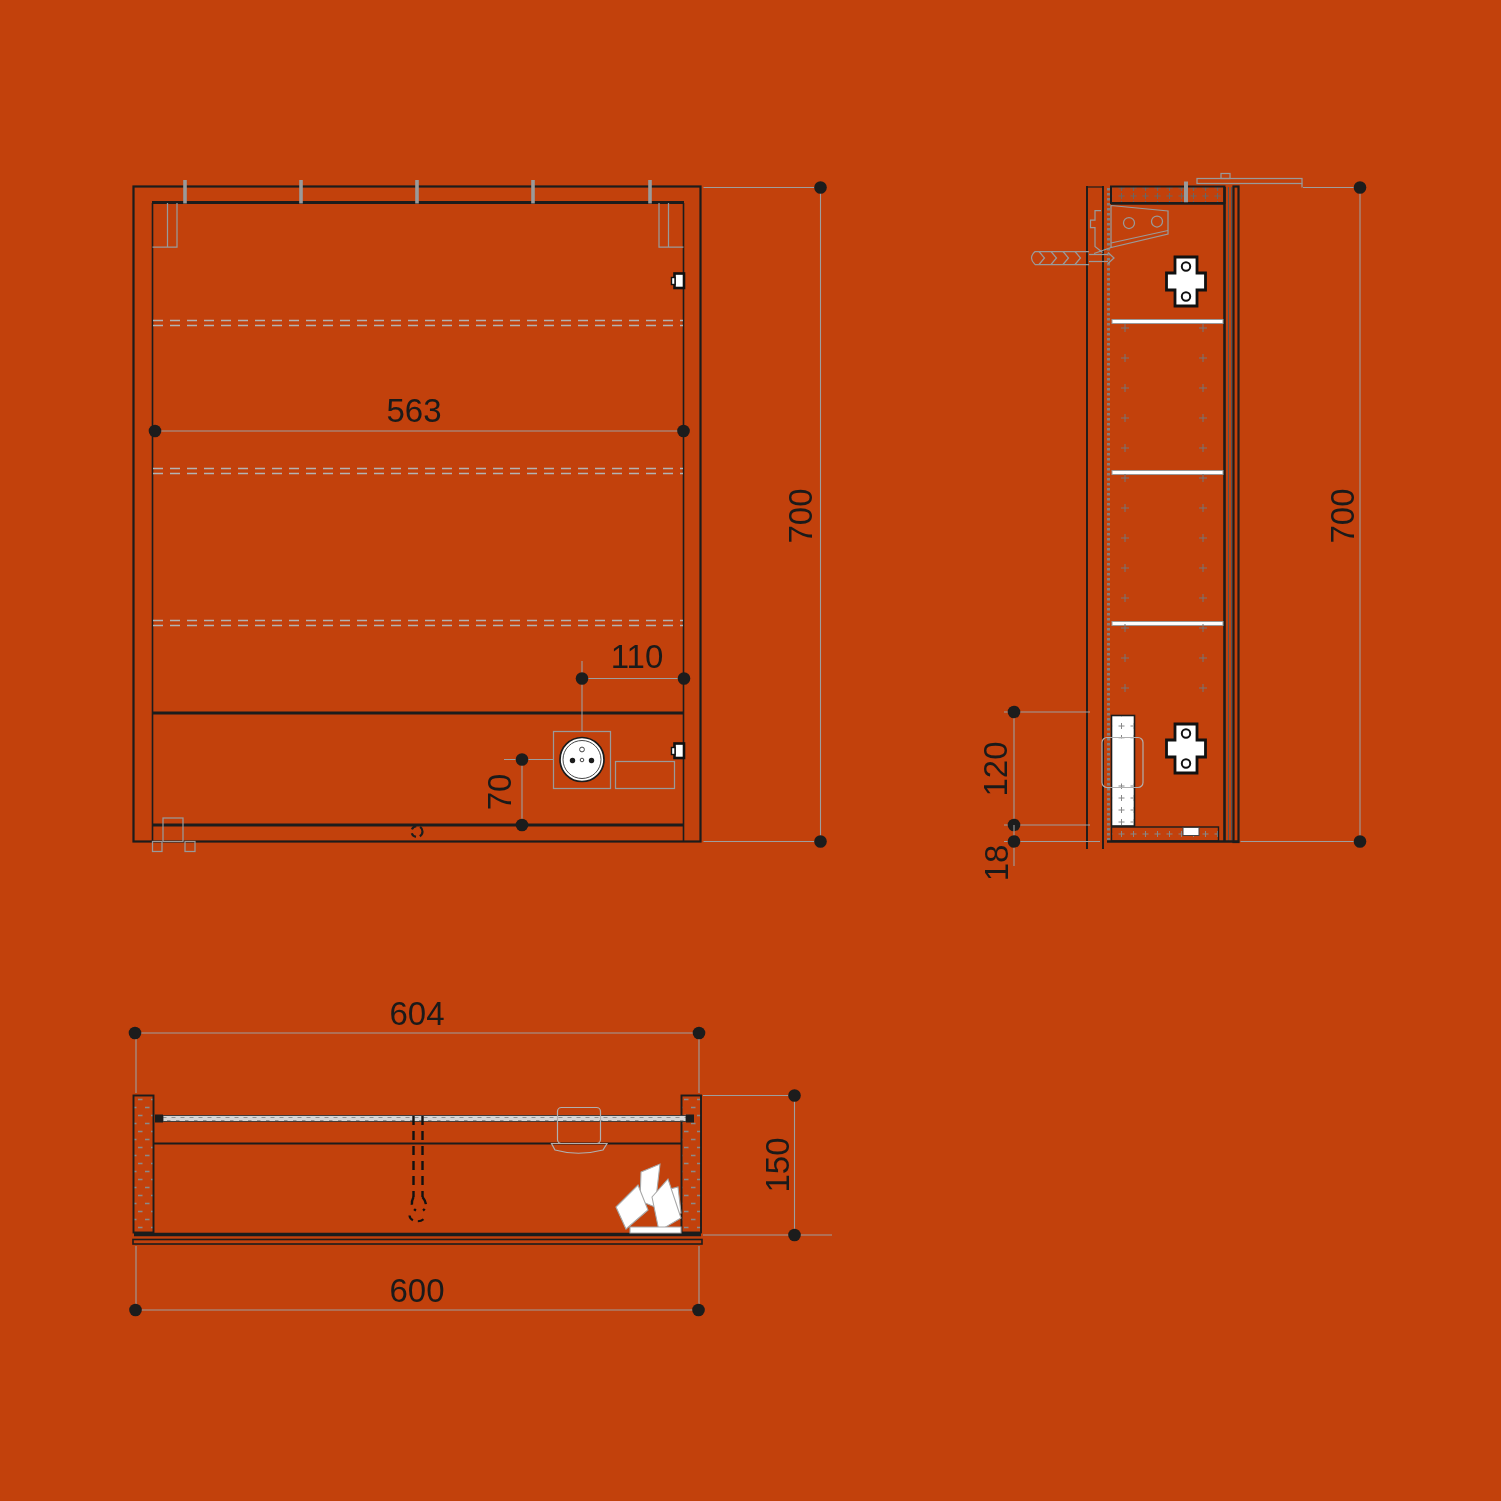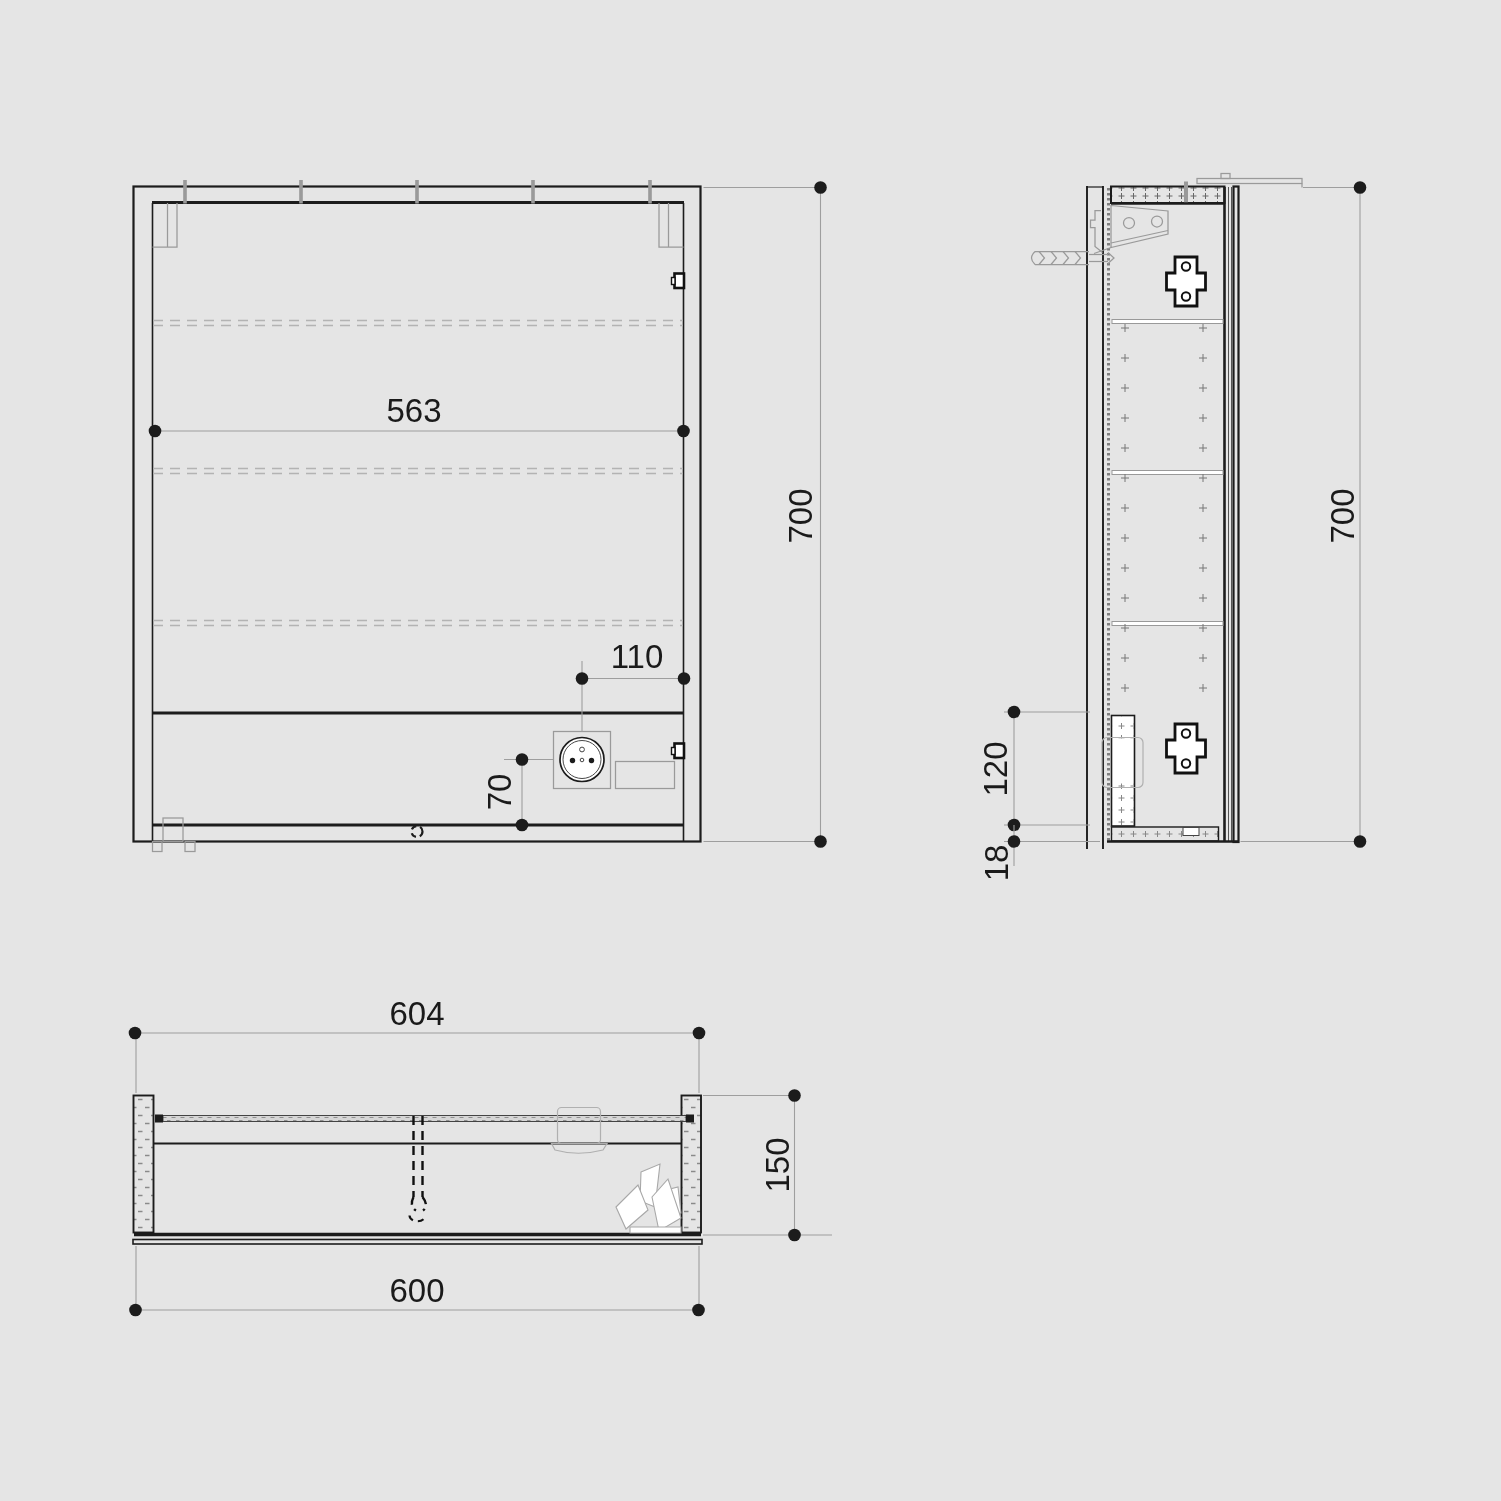--- a/index.html
+++ b/index.html
@@ -1,16 +1,16 @@
 <!DOCTYPE html>
 <html><head>
 <meta charset="utf-8">
 <style>
   html,body{margin:0;padding:0;background:#ffffff;}
-  .stage{width:1501px;height:1501px;background:#e5e5e5;position:relative;}
+  .stage{width:1501px;height:1501px;background:#c2410c;position:relative;}
   svg{display:block;}
   .dim-text{font-family:"Liberation Sans", sans-serif;font-size:33px;fill:#1a1a1a;}
   .ln{stroke:#1c1c1c;fill:none;}
   .thin{stroke-width:1.6;}
   .med{stroke-width:2.2;}
   .thick{stroke-width:3;}
   .detail{stroke:#9a9a9a;fill:none;stroke-width:1.25;}
   .dim{stroke:#9e9e9e;stroke-width:1.1;fill:none;}
   .dot{fill:#1c1c1c;stroke:none;}
   .dash-shelf{stroke:#b3b3b3;stroke-width:1.4;stroke-dasharray:10 7;fill:none;}

